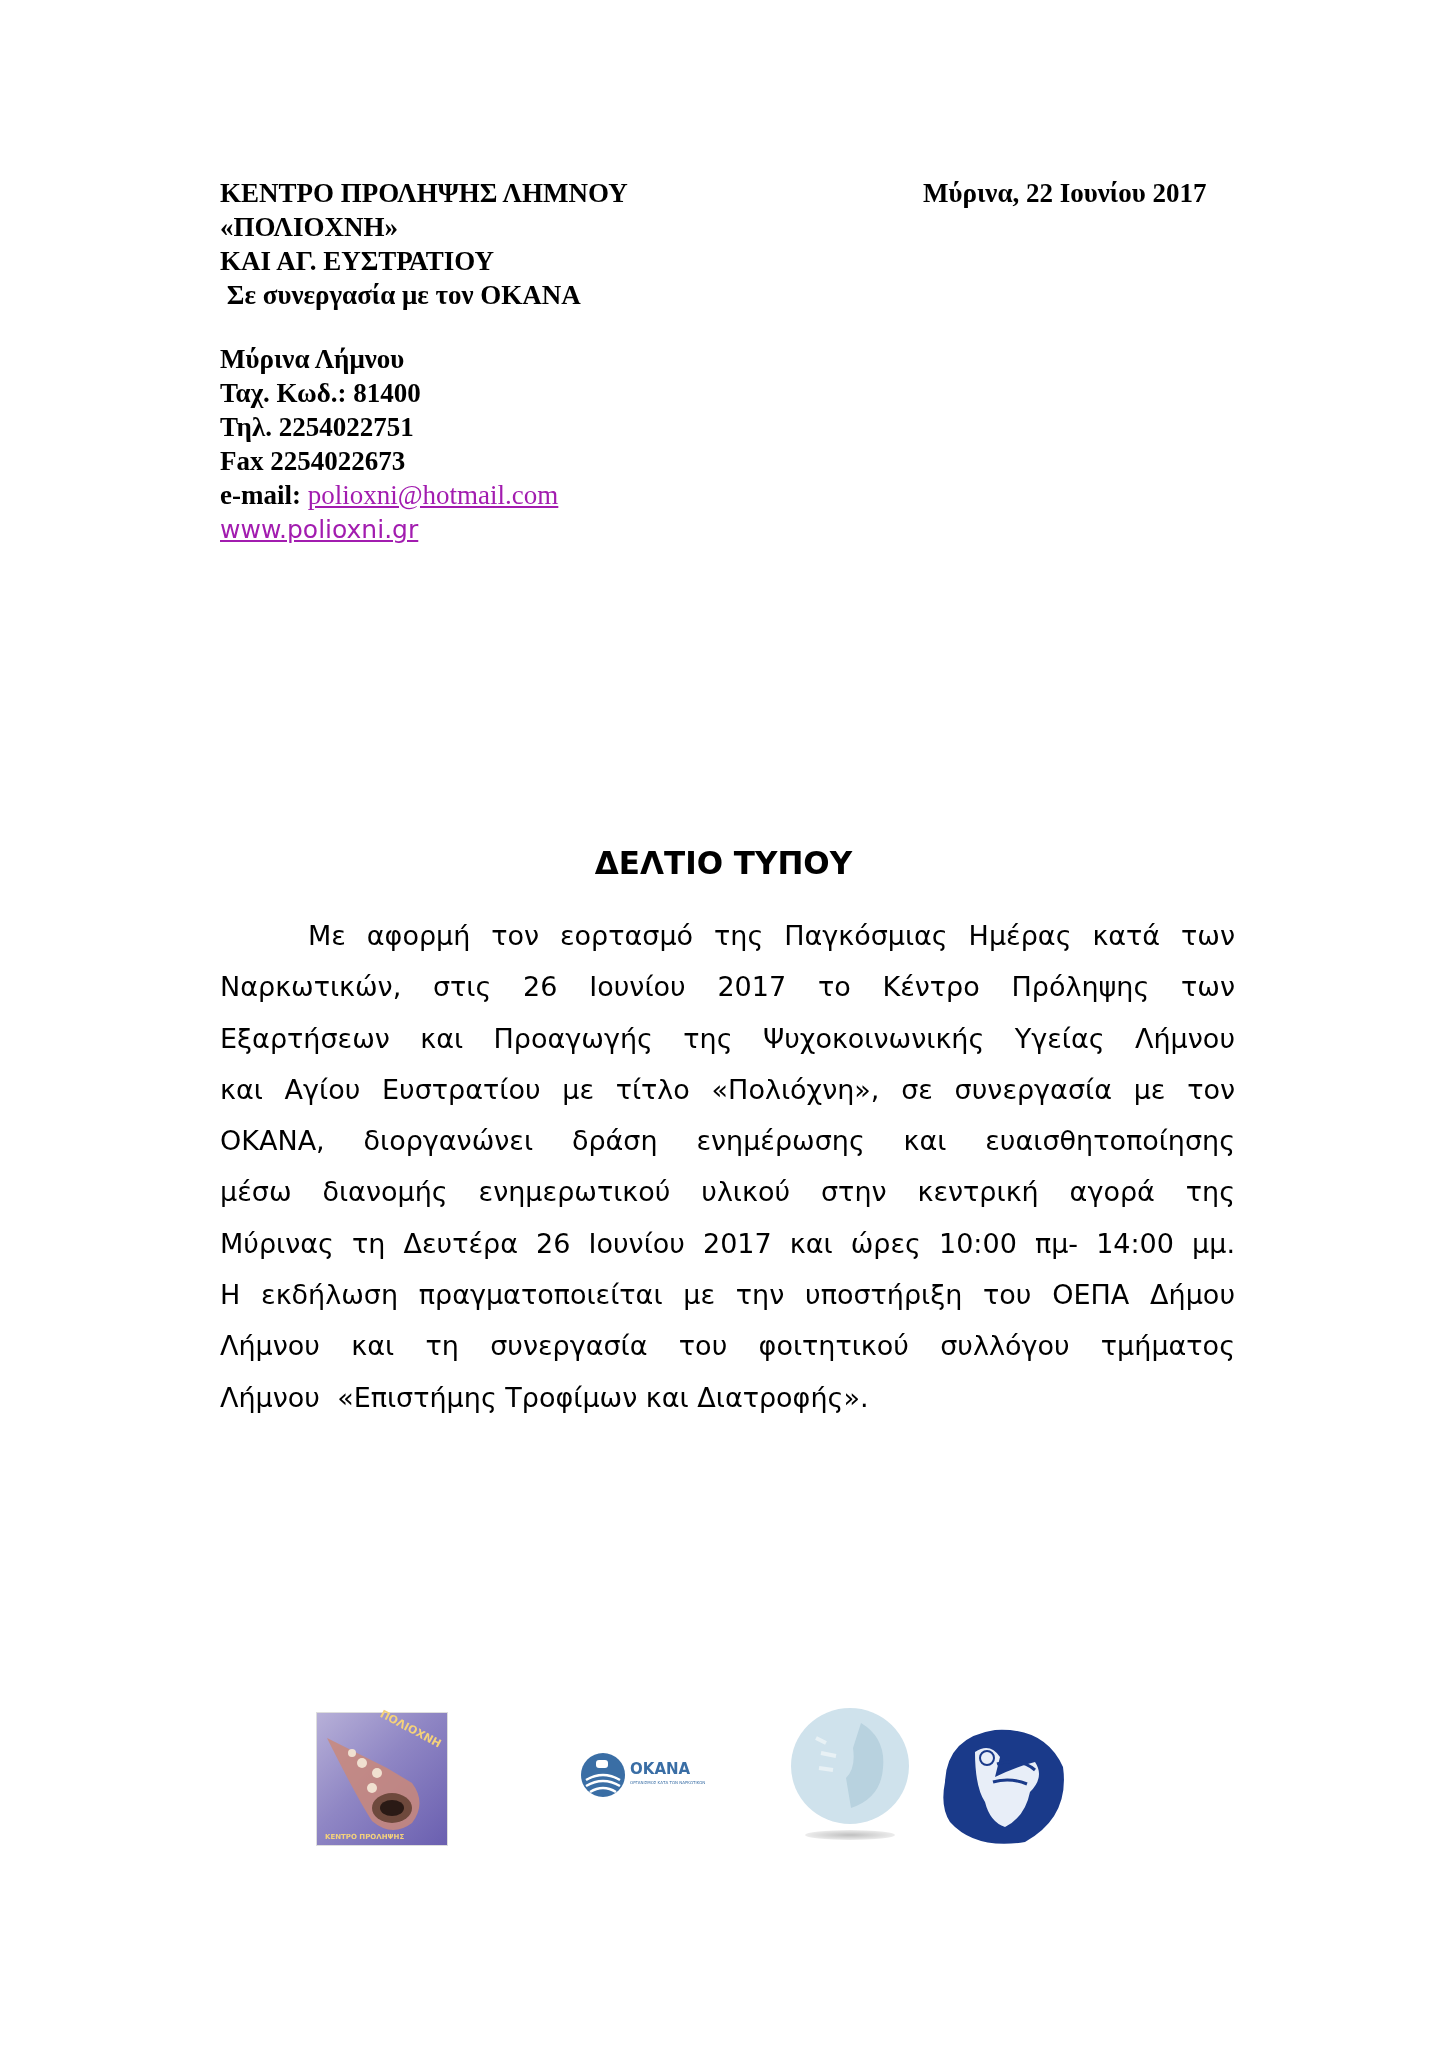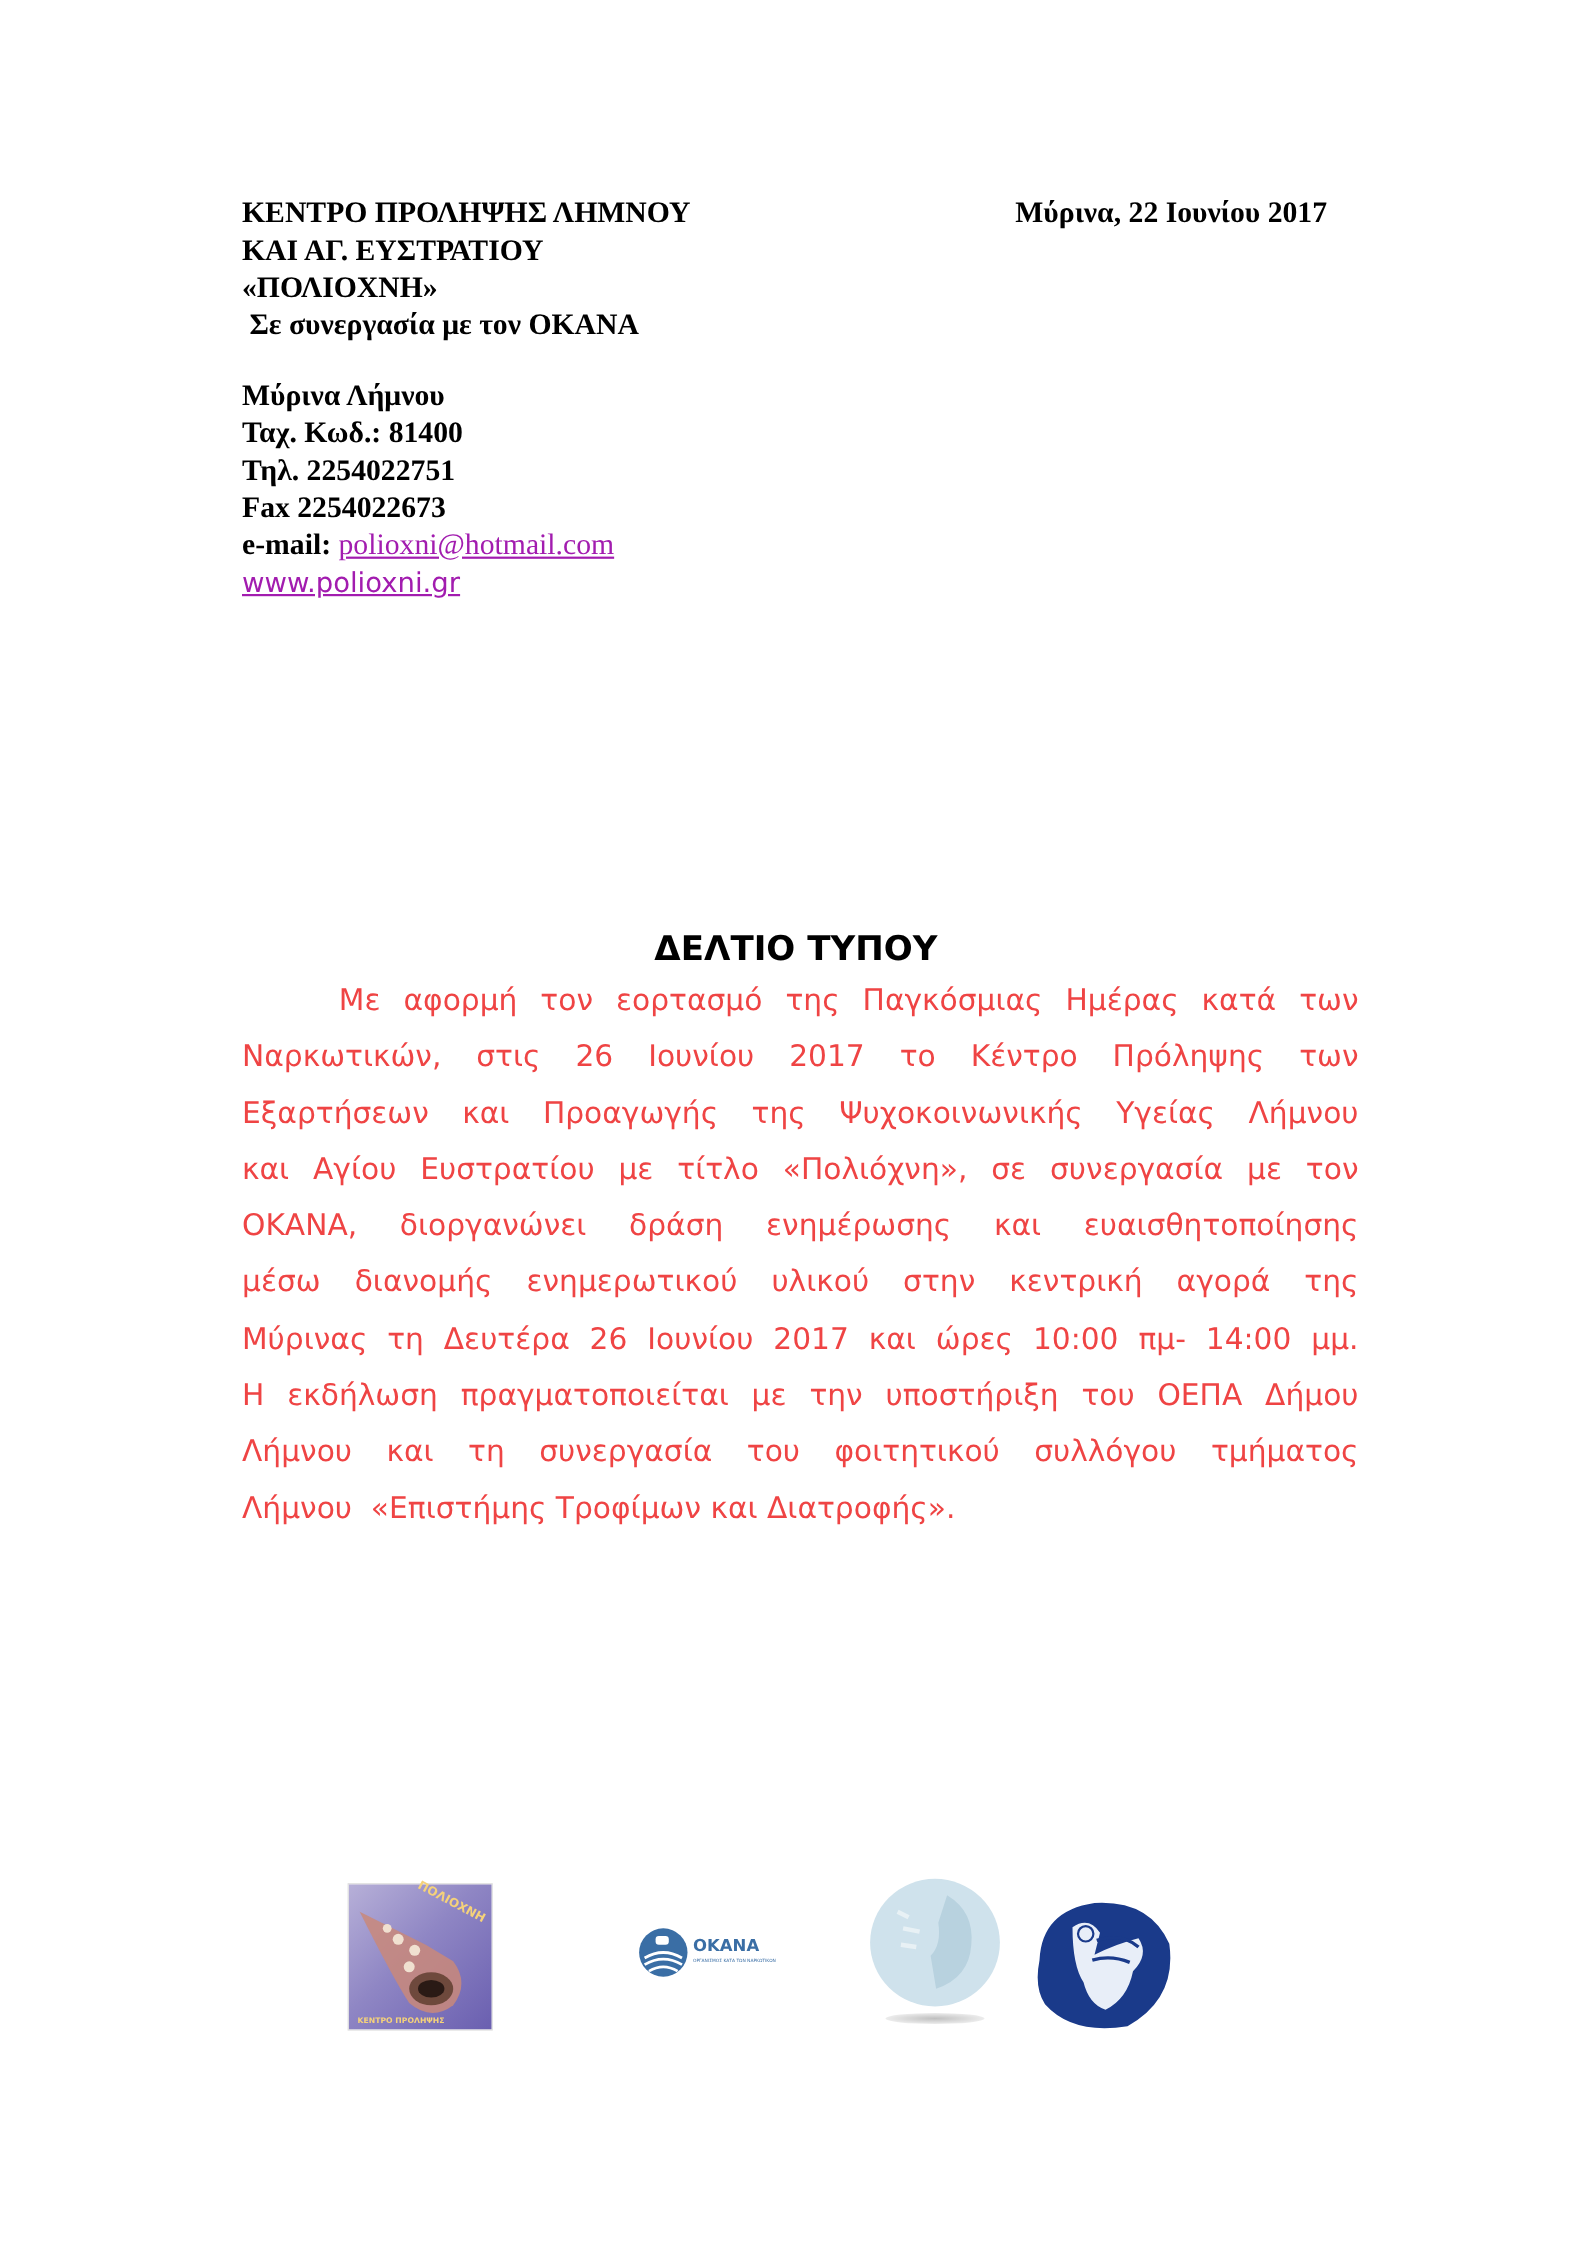--- a/index.html
+++ b/index.html
@@ -7,36 +7,36 @@
   .serif { font-family: "Liberation Serif", "DejaVu Serif", serif; font-weight:bold; color:#000; }
   .hdr { position:absolute; left:220px; top:176px; font-size:27px; line-height:34px; }
   .hdr div { white-space:nowrap; }
   .date { position:absolute; left:923px; top:176px; font-size:27px; line-height:34px; white-space:nowrap; }
   .addr { position:absolute; left:220px; top:342px; font-size:27px; line-height:34px; }
   .addr div { white-space:nowrap; }
   a.link { color:#a21caf; font-weight:normal; }
   .web { font-family:"DejaVu Sans", sans-serif; font-size:25px; }
   .title { position:absolute; left:0; width:1447px; top:845px; text-align:center;
            font-family:"DejaVu Sans", sans-serif; font-weight:bold; font-size:31px; color:#000; }
-  .body { position:absolute; left:220px; width:1015px; top:884px;
-          font-family:"DejaVu Sans", sans-serif; font-size:27px; line-height:51.3px; color:#ef4444;
+  .body { position:absolute; left:220px; width:1015px; top:910px;
+          font-family:"DejaVu Sans", sans-serif; font-size:27px; line-height:51.3px; color:#000000;
           text-align:justify; }
   .body .ln { display:block; text-align:justify; text-align-last:justify; white-space:nowrap; height:51.3px; }
   .body .ln.last { text-align-last:left; }
   .body .indent { padding-left:88px; }
   .logos { position:absolute; top:1700px; left:0; width:1447px; height:170px; }
   .logo { position:absolute; }
 </style>
 </head>
 <body>
 
 <div class="hdr serif">
   <div>ΚΕΝΤΡΟ ΠΡΟΛΗΨΗΣ ΛΗΜΝΟΥ</div>
+  <div>«ΠΟΛΙΟΧΝΗ»</div>
   <div>ΚΑΙ ΑΓ. ΕΥΣΤΡΑΤΙΟΥ</div>
-  <div>«ΠΟΛΙΟΧΝΗ»</div>
   <div style="white-space:pre"> Σε συνεργασία με τον ΟΚΑΝΑ</div>
 </div>
 
 <div class="date serif">Μύρινα, 22 Ιουνίου 2017</div>
 
 <div class="addr serif">
   <div>Μύρινα Λήμνου</div>
   <div>Ταχ. Κωδ.: 81400</div>
   <div>Τηλ. 2254022751</div>
   <div>Fax 2254022673</div>

